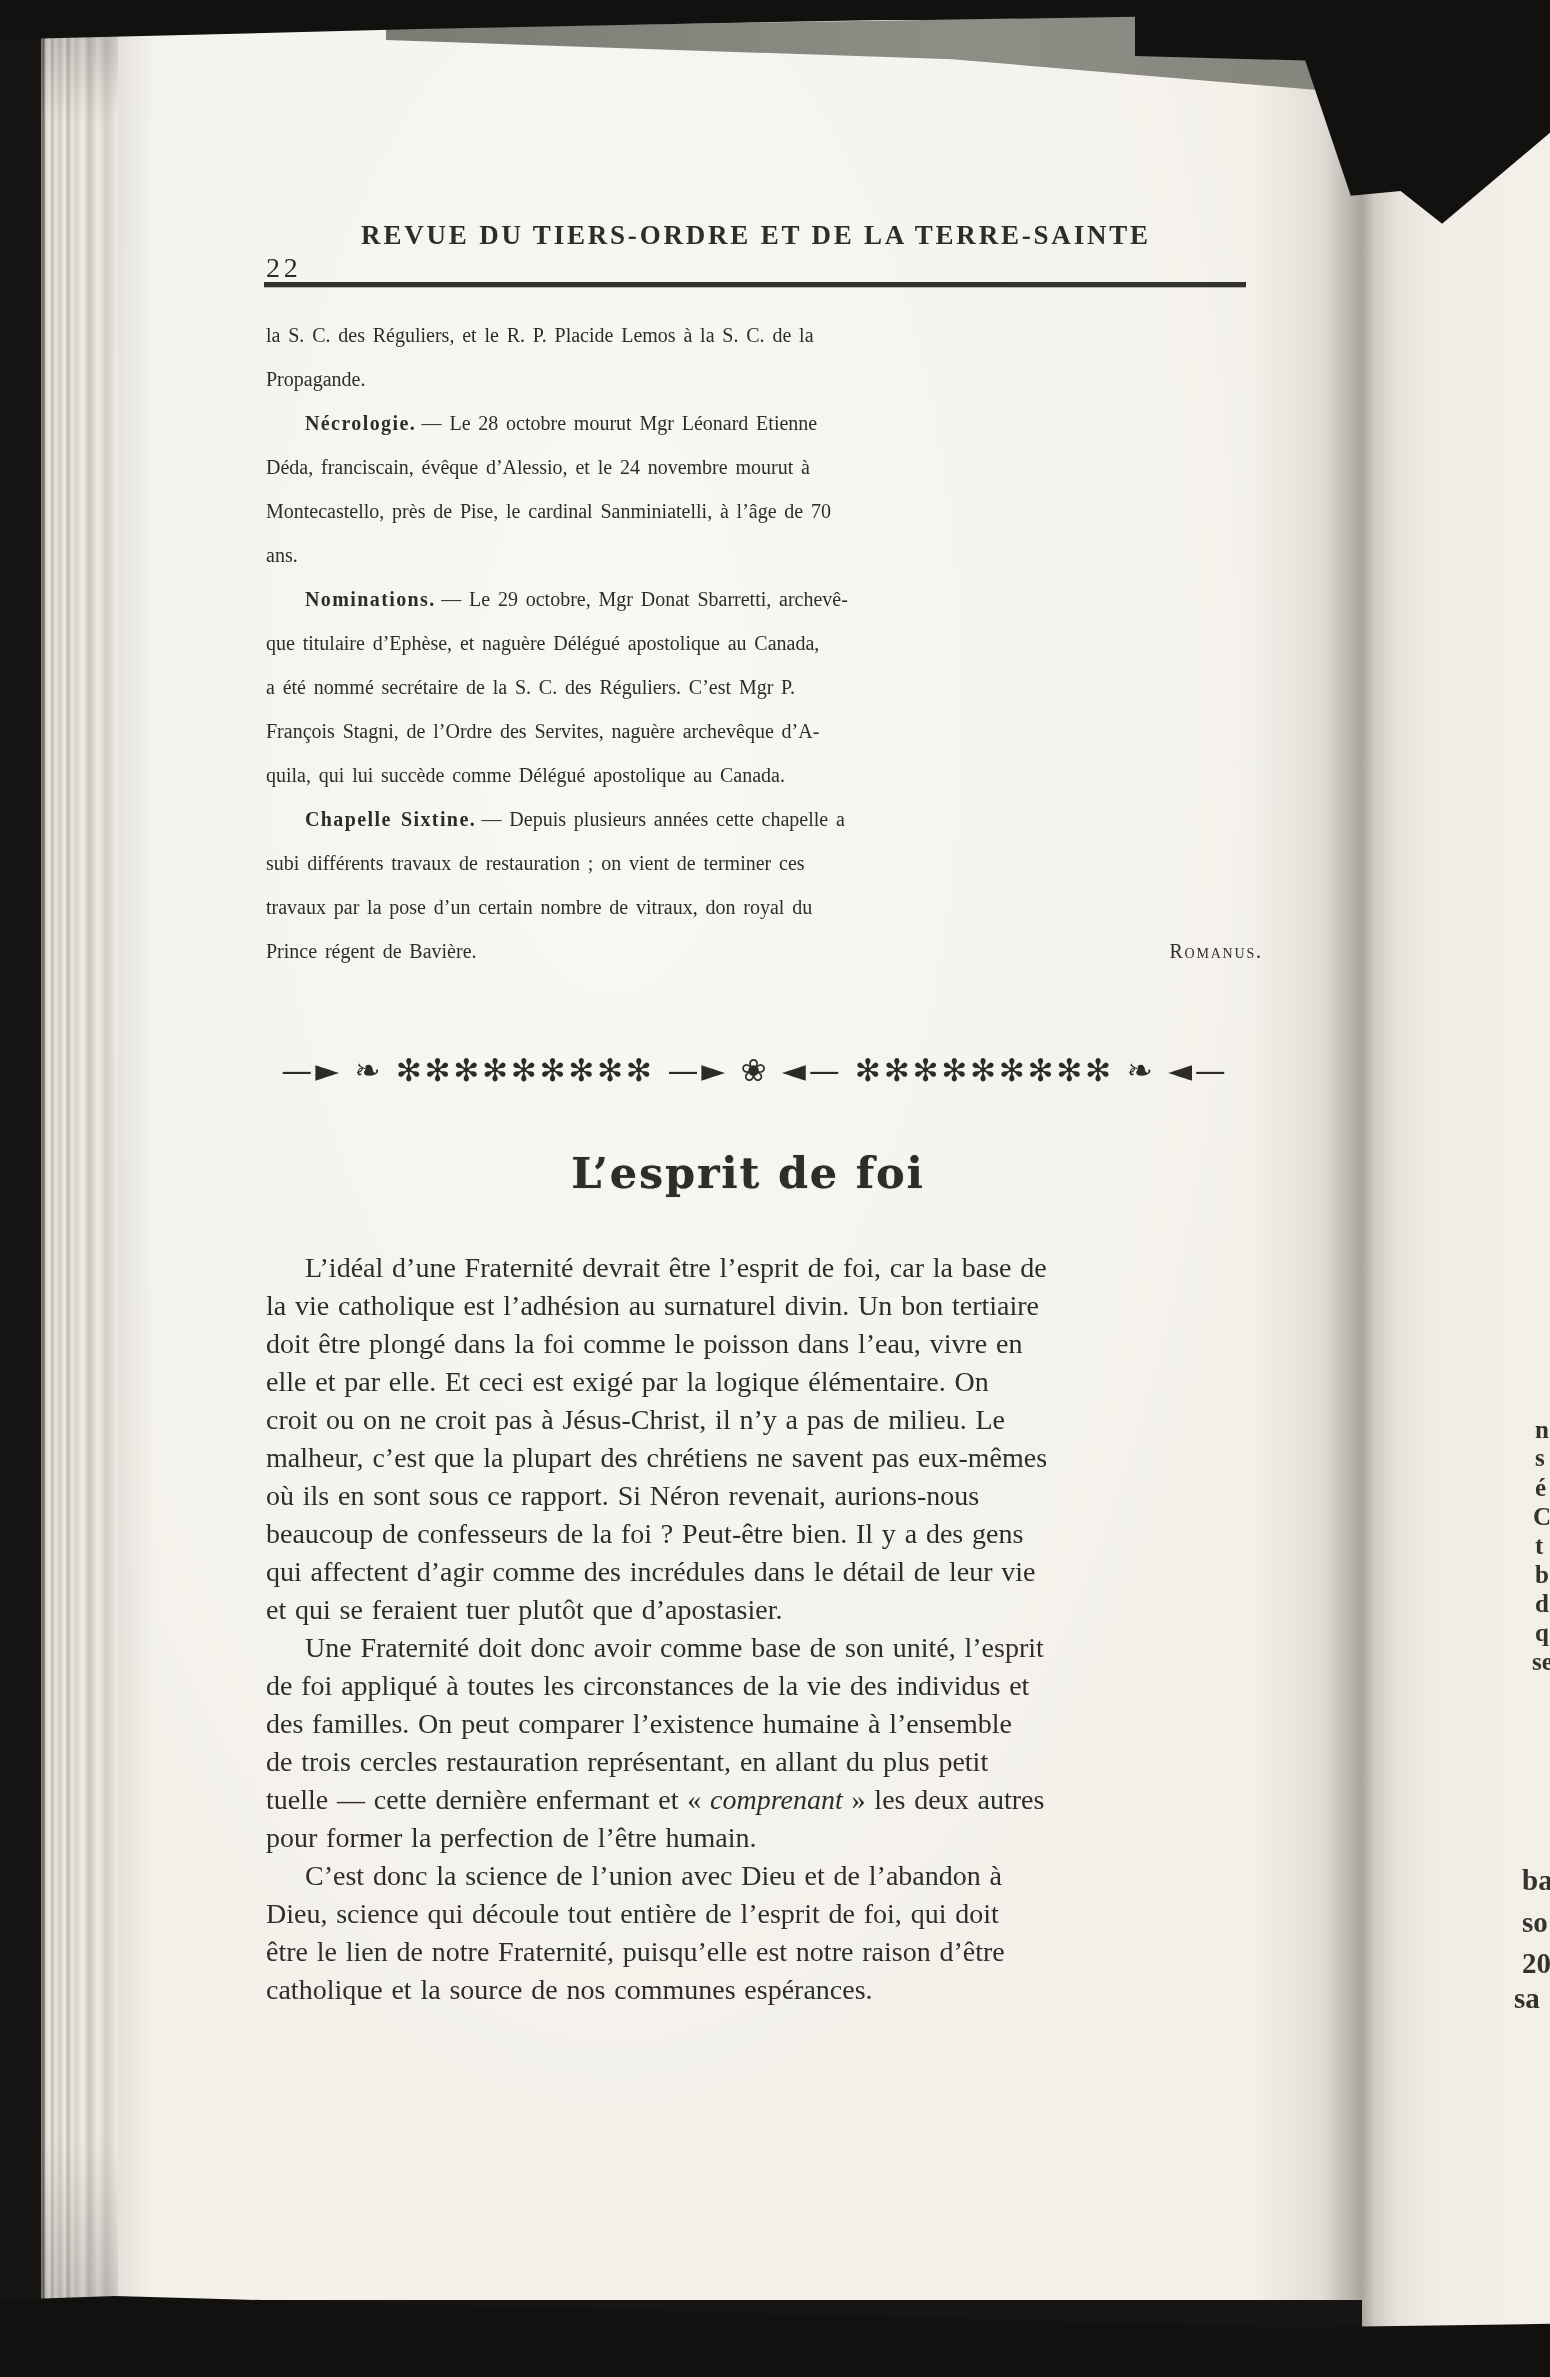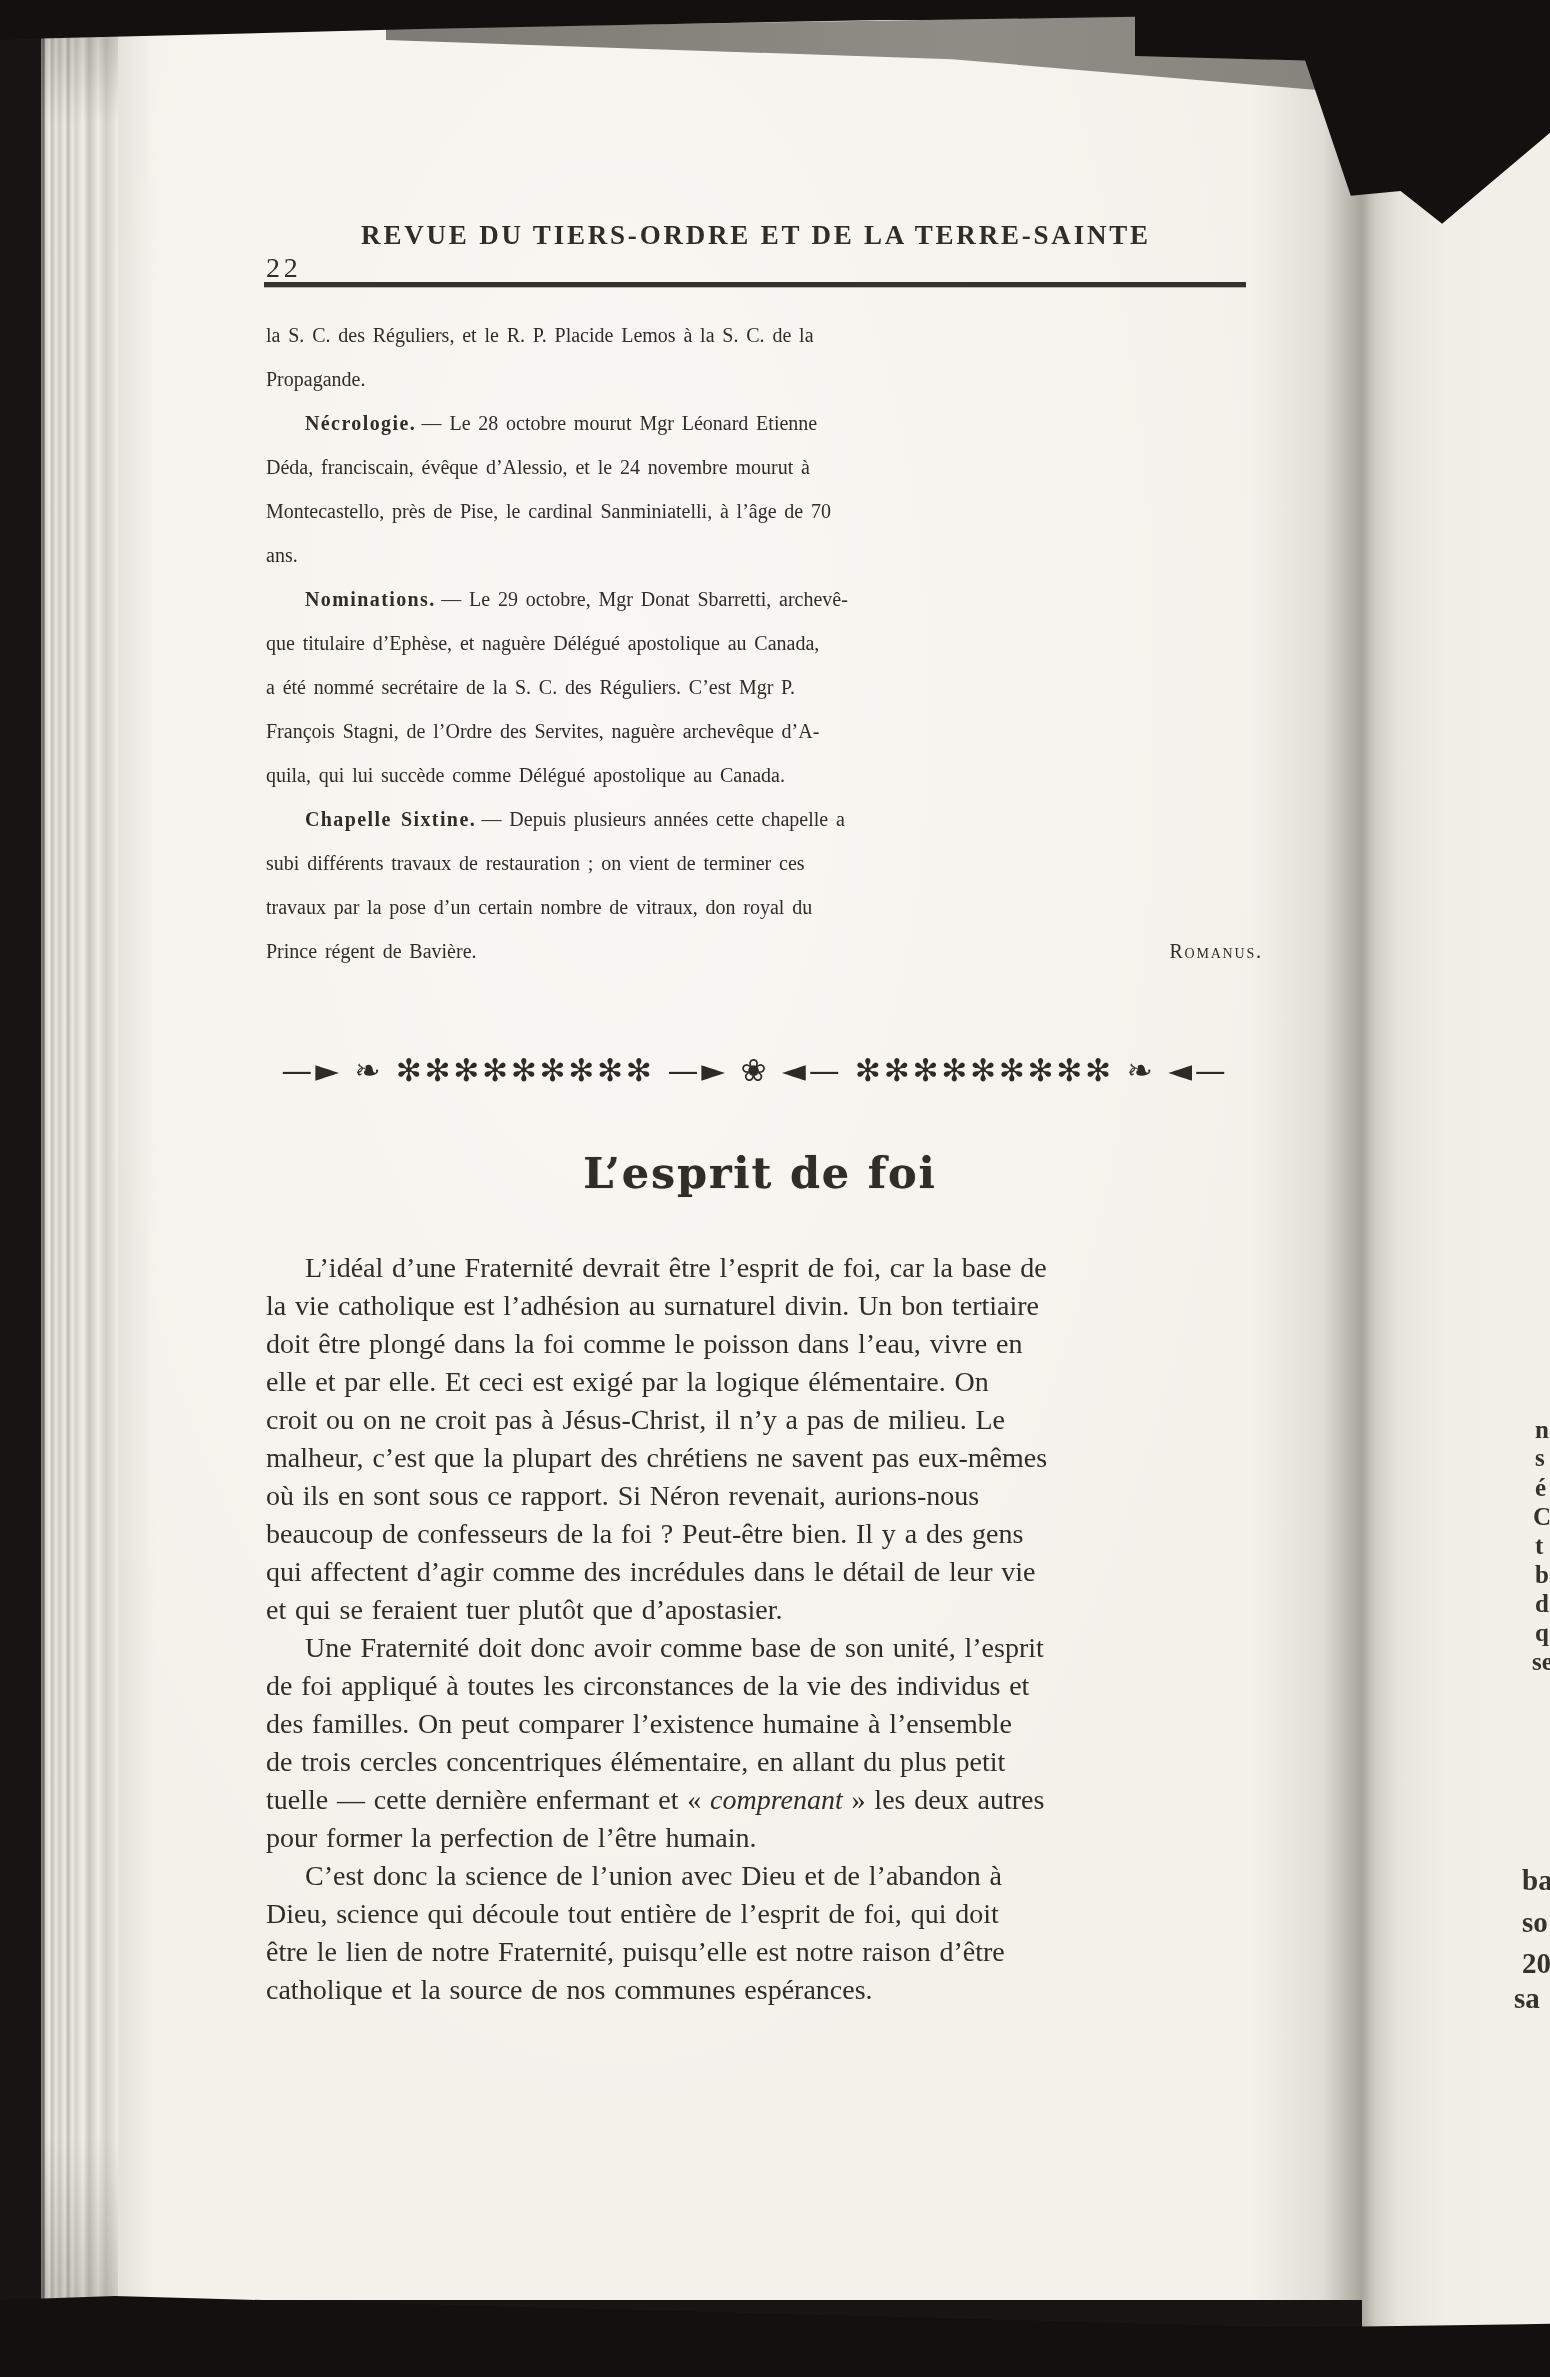--- a/index.html
+++ b/index.html
@@ -54,21 +54,21 @@
   .article{top:1229px;font-size:28px;word-spacing:1.8px;}
   .article .line{height:38px;line-height:38px;white-space:nowrap;}
   .indent{text-indent:39px;}
   .lead{font-weight:bold;letter-spacing:1.4px;margin-right:5.5px;}
   .sig-line{display:flex;justify-content:space-between;}
   .sig{font-variant:small-caps;letter-spacing:1.8px;margin-right:9.2px;}
   .it{font-style:italic;}
 
   .ornament{position:absolute;left:120px;top:1032px;width:1034px;text-align:center;
         font-family:"DejaVu Sans",sans-serif;font-size:31px;letter-spacing:2.8px;color:#2d2b26;white-space:nowrap;}
-  .article-title{position:absolute;left:152px;top:1128px;width:980px;margin:0;text-align:center;
+  .article-title{position:absolute;left:140px;top:1128px;width:980px;margin:0;text-align:center;
         font-family:"DejaVu Serif",serif;font-size:43px;font-weight:bold;letter-spacing:1.8px;
         text-shadow:0 0 0.9px rgba(47,45,40,.6);}
 </style>
 </head>
 <body>
 
 <div class="canvas">
 
   <div class="stack"></div>
 
@@ -111,21 +111,21 @@
       <div class="line">elle et par elle.  Et  ceci est exigé par la logique élémentaire.  On</div>
       <div class="line">croit ou  on ne croit pas à Jésus-Christ, il  n’y a  pas de milieu.  Le</div>
       <div class="line">malheur, c’est que la plupart des chrétiens ne savent pas eux-mêmes</div>
       <div class="line">où  ils  en  sont  sous ce  rapport.  Si  Néron  revenait,  aurions-nous</div>
       <div class="line">beaucoup de  confesseurs de  la foi ?  Peut-être bien.   Il y a  des gens</div>
       <div class="line">qui affectent  d’agir comme des incrédules  dans le détail de leur vie</div>
       <div class="line">et qui se feraient tuer plutôt que d’apostasier.</div>
       <div class="line indent">Une Fraternité doit donc avoir comme base de son unité, l’esprit</div>
       <div class="line">de foi  appliqué à toutes les  circonstances de la vie des individus et</div>
       <div class="line">des familles.  On peut  comparer  l’existence  humaine à  l’ensemble</div>
-      <div class="line">de trois cercles  concentriques  élémentaire,  en  allant  du  plus petit</div>
+      <div class="line">de trois cercles  restauration  représentant,  en  allant  du  plus petit</div>
       <div class="line"><span>tuelle — cette  dernière enfermant  et « </span><span class="it">comprenant</span><span> » les  deux  autres</span></div>
       <div class="line">pour former la perfection de l’être humain.</div>
       <div class="line indent">C’est  donc la  science  de  l’union  avec  Dieu et  de  l’abandon  à</div>
       <div class="line">Dieu,  science qui  découle tout  entière de  l’esprit de  foi,  qui  doit</div>
       <div class="line">être  le lien  de notre  Fraternité, puisqu’elle  est notre  raison d’être</div>
       <div class="line">catholique et la source de nos communes espérances.</div>
     </div>
   </div>
 
   <div class="next-page">

